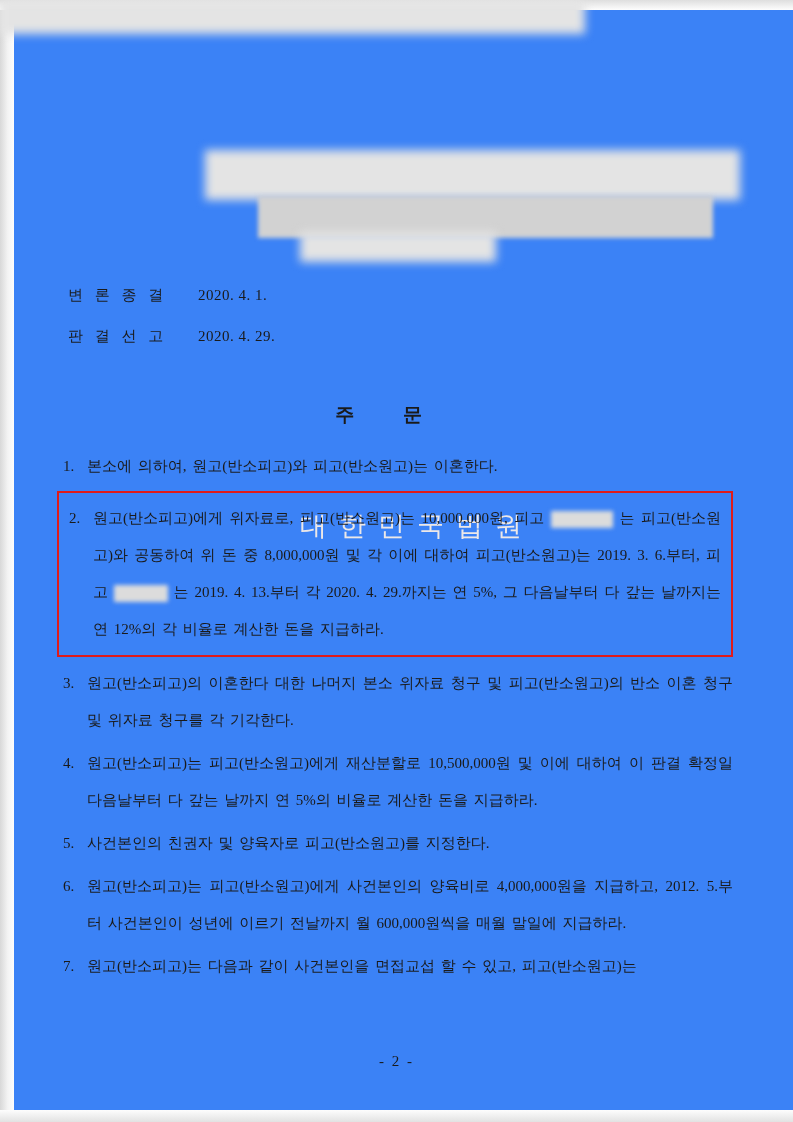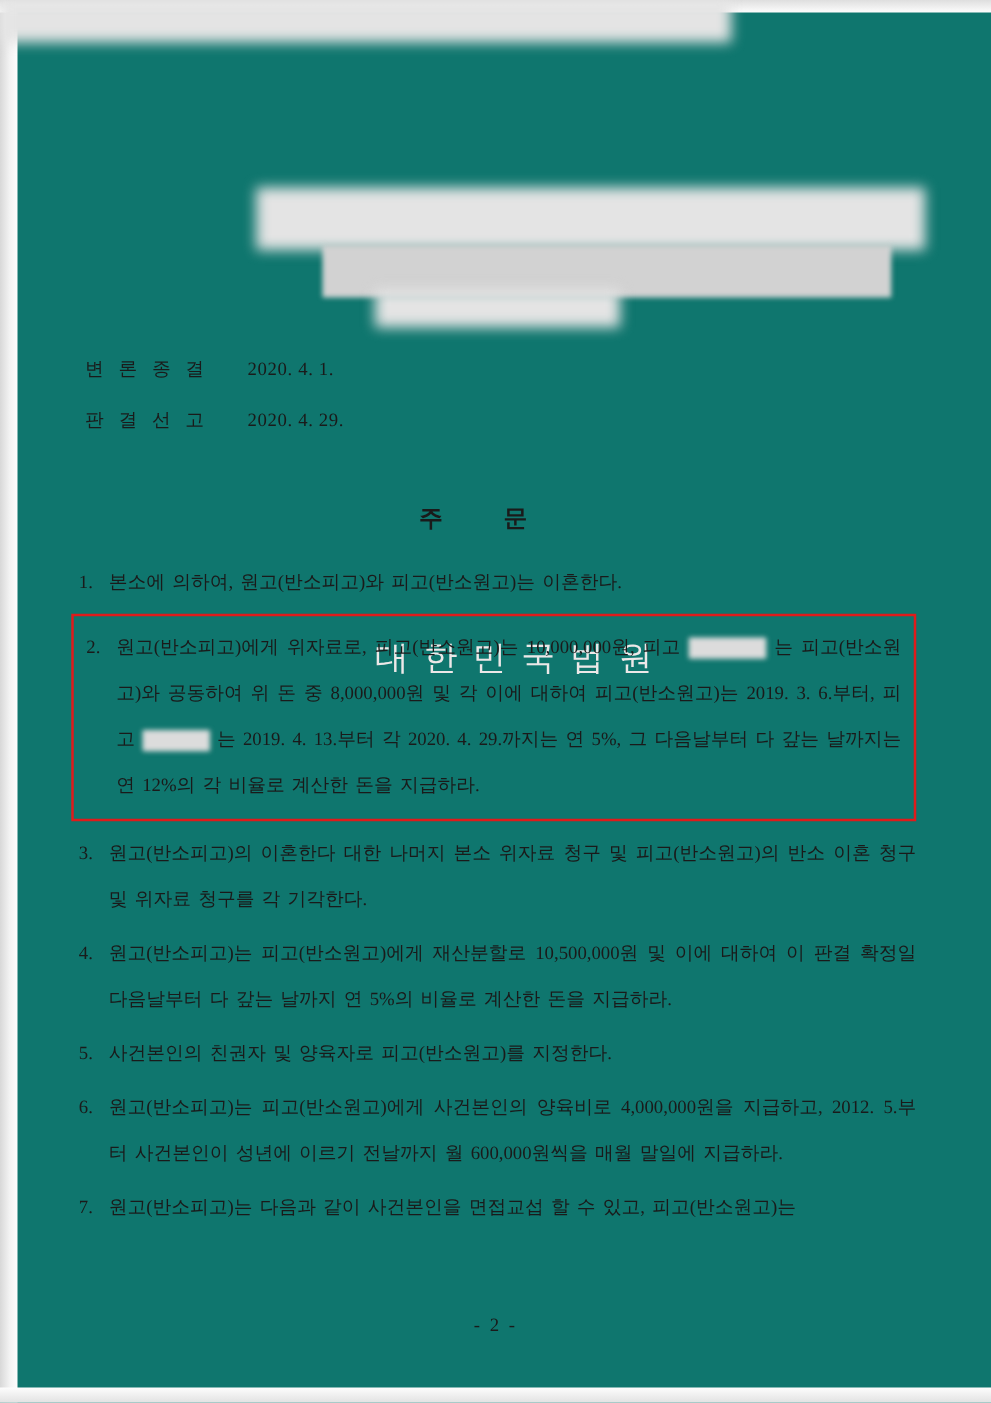--- a/index.html
+++ b/index.html
@@ -14,21 +14,21 @@
     font-family: "Liberation Serif", "DejaVu Serif", serif;
     color: #1a1a1a;
     overflow: hidden;
   }
 
   .page {
     position: absolute;
     left: 0; top: 0;
     width: 793px;
     height: 1122px;
-    background: #0f766e;
+    background: #3b82f6;
   }
 
   
   .scan-edge-left {
     position: absolute;
     left: 0; top: 0;
     width: 14px; height: 1122px;
     background: linear-gradient(to right, #d8d8d8 0%, #f3f3f3 55%, #fdfdfd 100%);
     pointer-events: none;
   }

